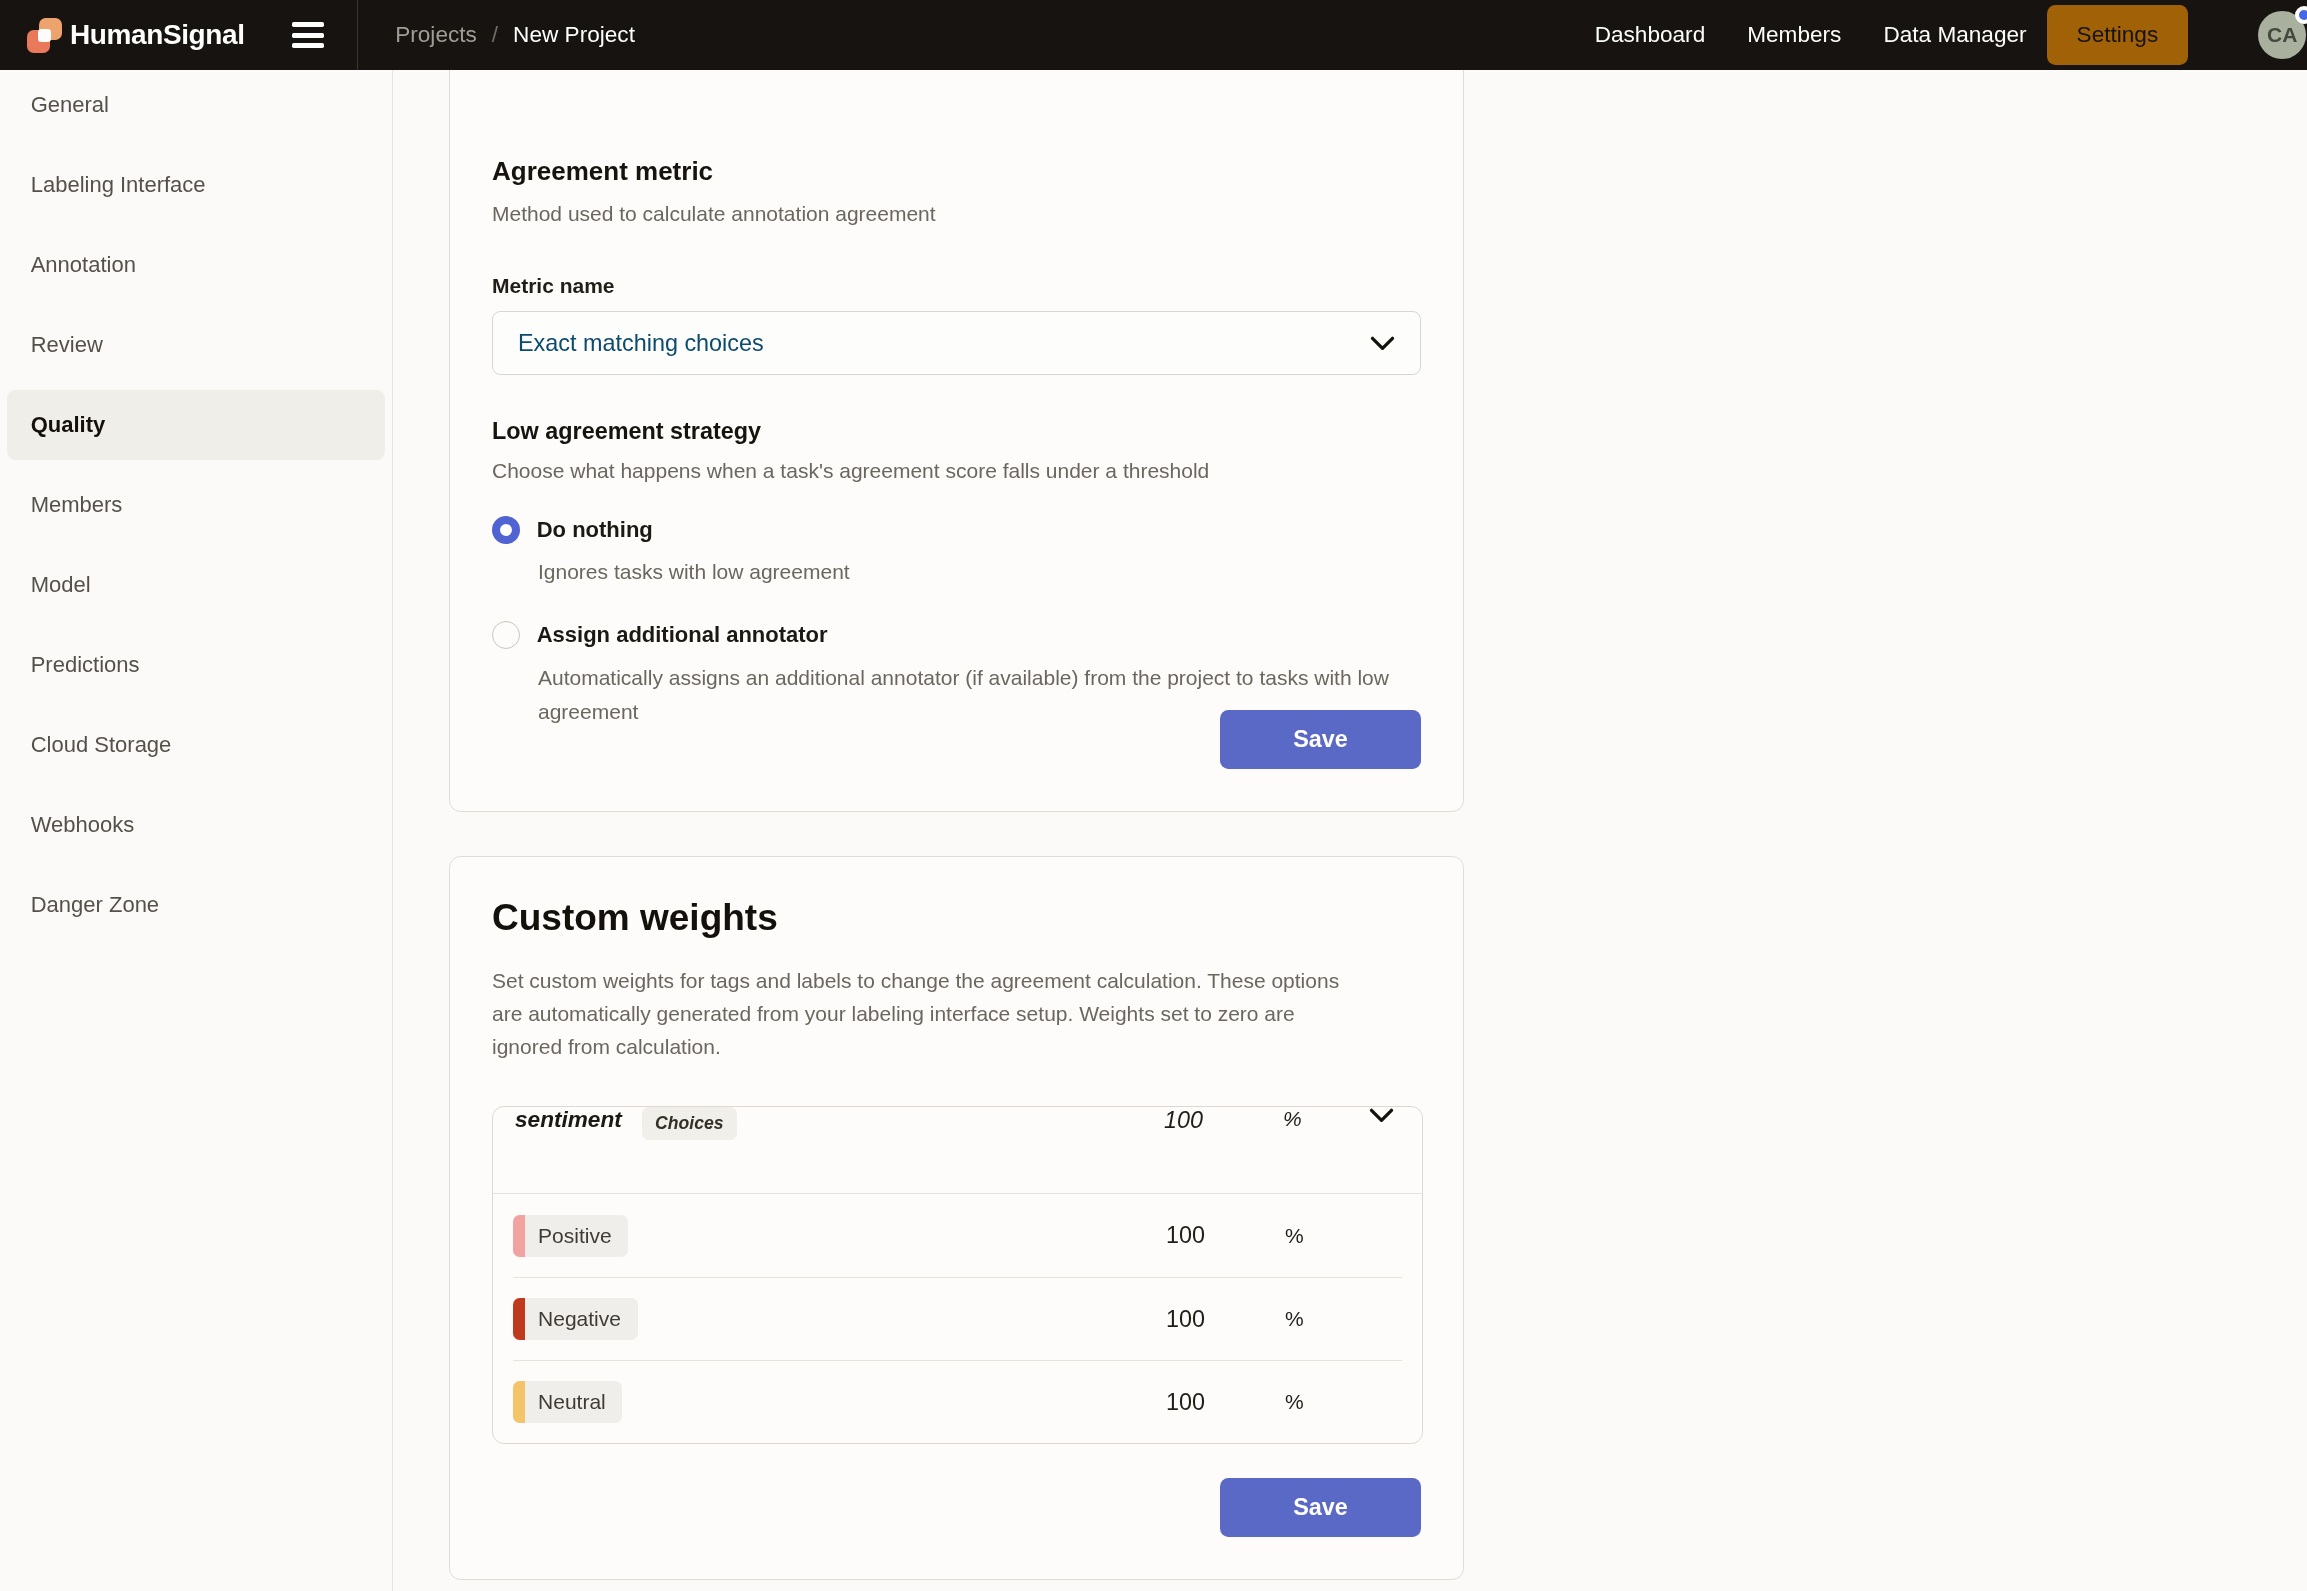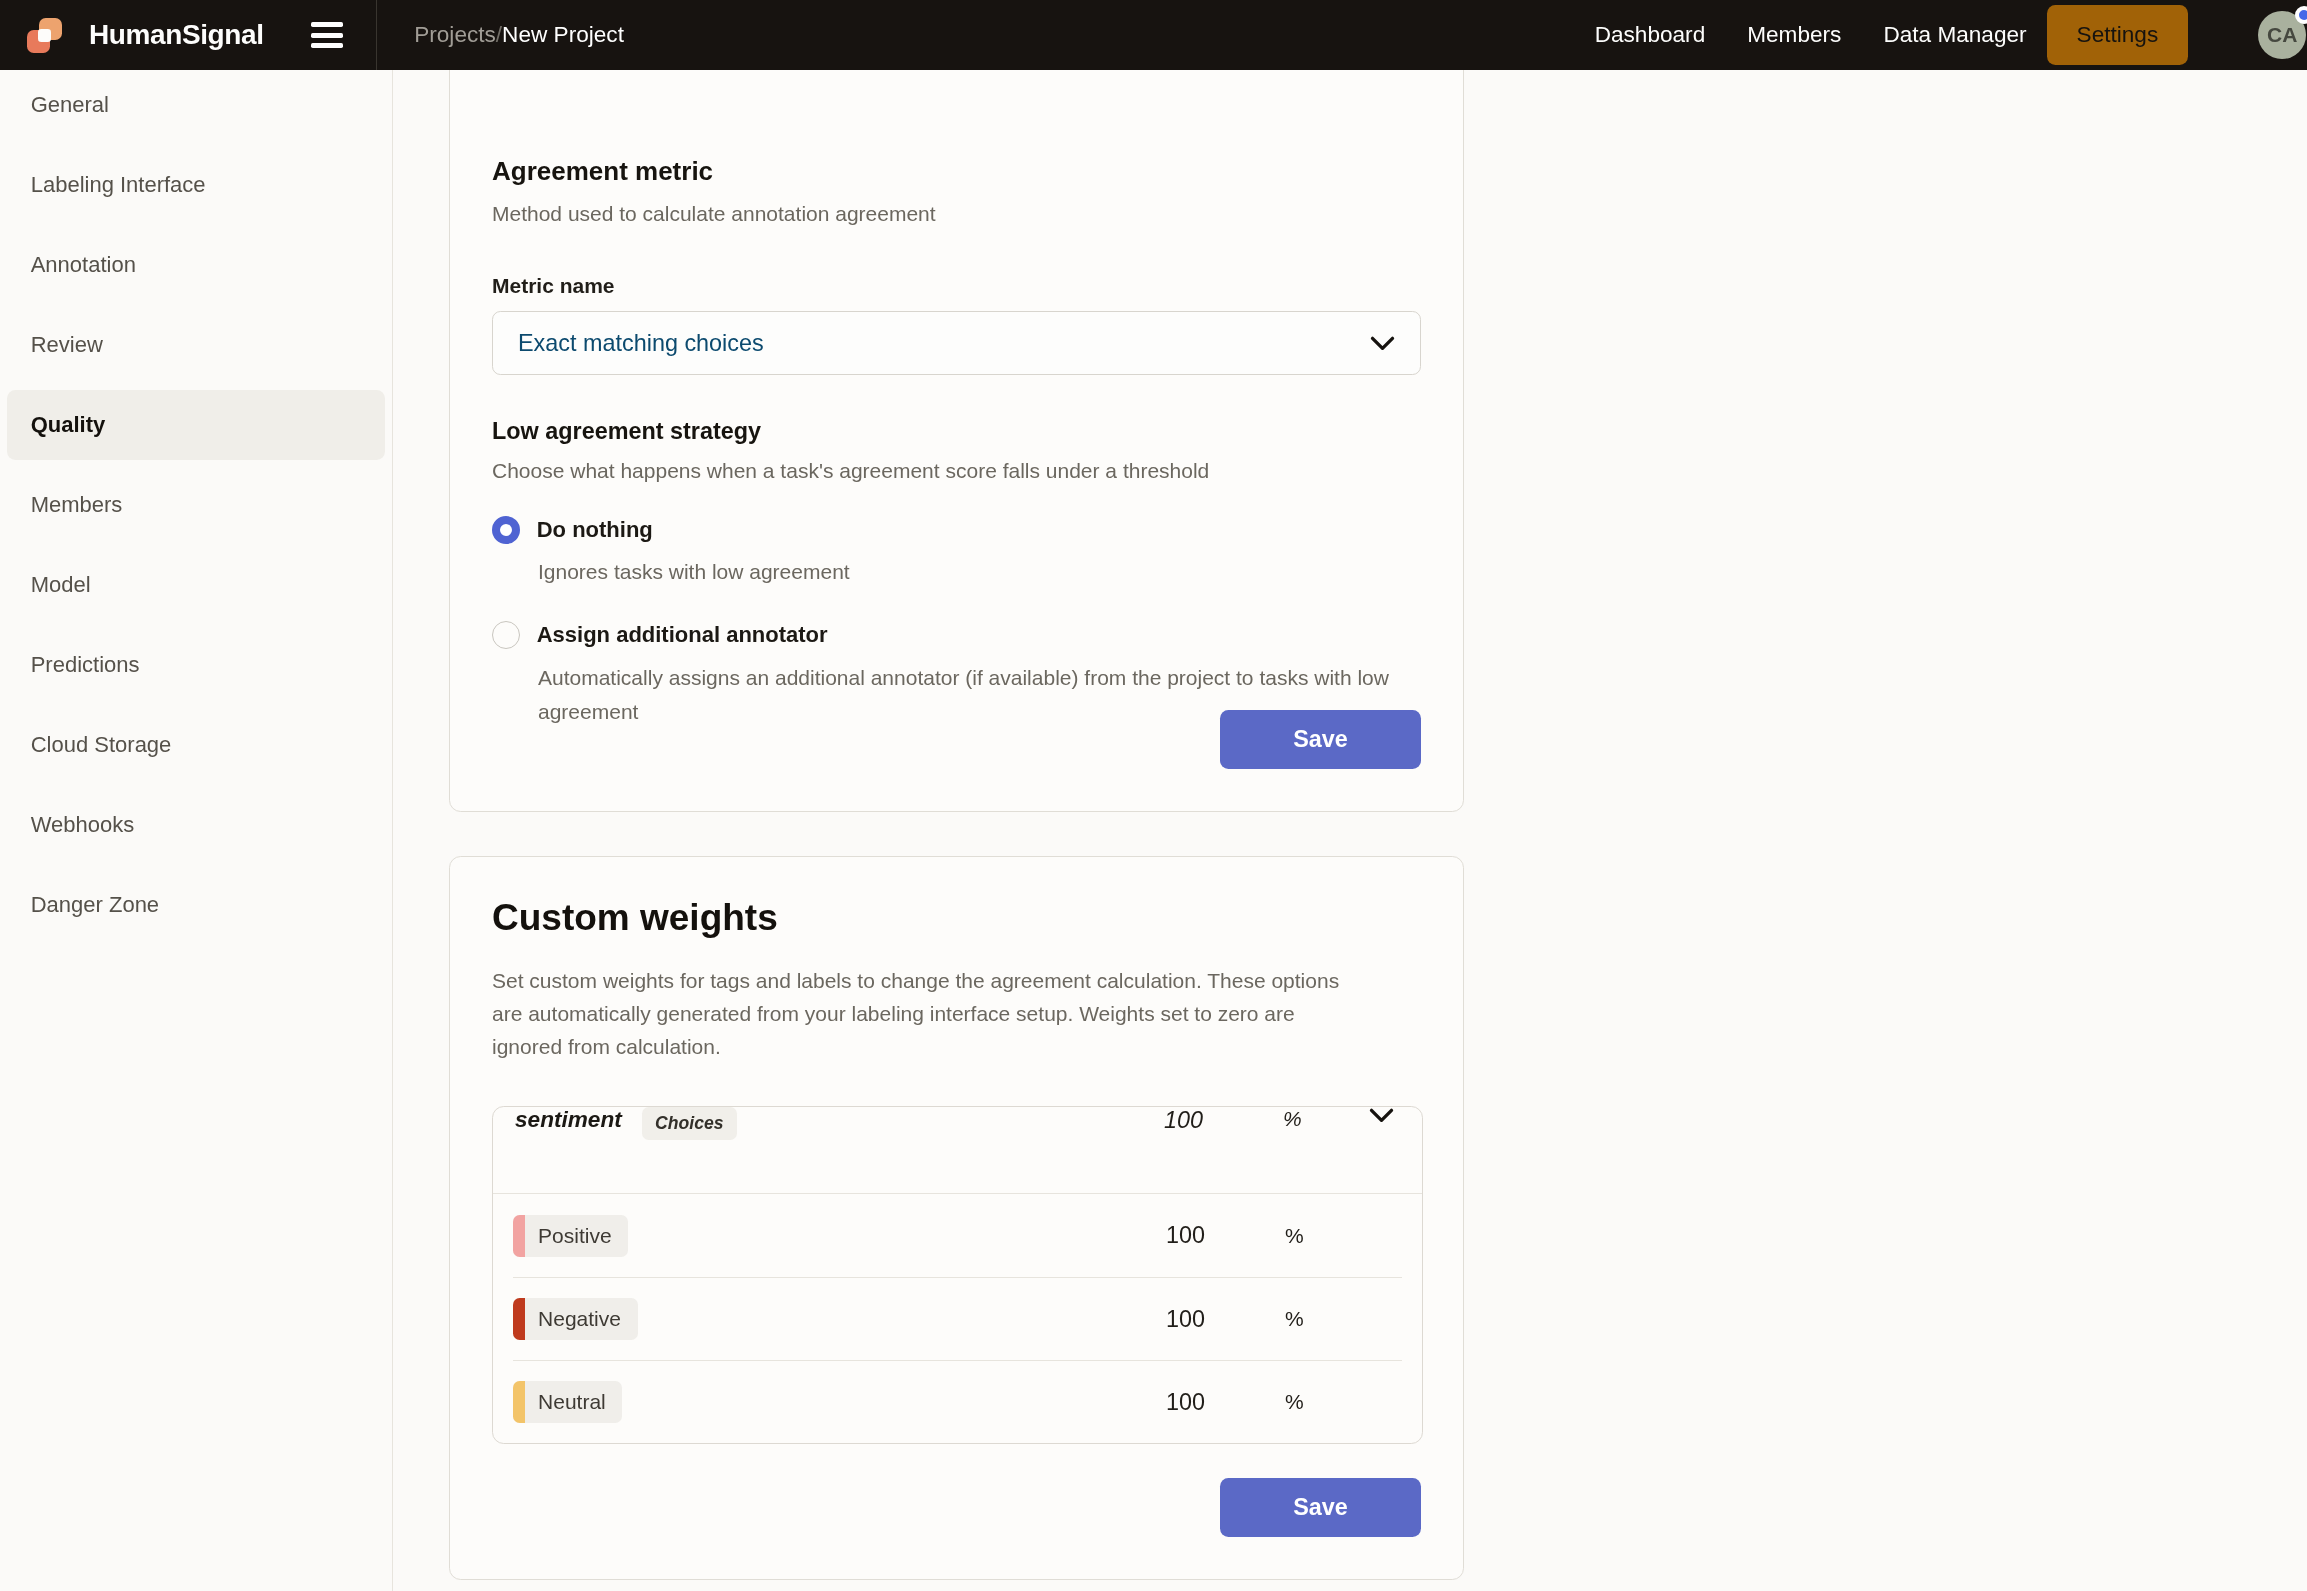--- a/index.html
+++ b/index.html
@@ -8,30 +8,30 @@
     width:2307px; height:1592px; position:relative; overflow:hidden;
     font-family:"Liberation Sans", sans-serif;
     background:#fbfaf8; color:#17140f;
   }
 
   
   .navbar {
     position:absolute; top:0; left:0; width:2307px; height:70px;
     background:#171310; display:flex; align-items:center; color:#fff;
   }
-  .logo { display:flex; align-items:center; gap:27px; margin-left:27px; cursor:pointer; }
+  .logo { display:flex; align-items:center; gap:8px; margin-left:27px; cursor:pointer; }
   .logo-icon { position:relative; width:35px; height:35px; }
   .logo-icon .sq1 { position:absolute; top:0; right:0; width:22.6px; height:22.6px; border-radius:6.7px; background:#eda36e; }
   .logo-icon .sq2 { position:absolute; bottom:0; left:0; width:22.6px; height:22.6px; border-radius:6.7px; background:#e87a5b; }
   .logo-icon .sq3 { position:absolute; top:11px; left:11px; width:13.4px; height:13.4px; border-radius:3.3px; background:#fdfcfa; }
   .logo-text { font-size:28px; font-weight:700; letter-spacing:-0.4px; color:#fdfdfc; }
   .hamburger { margin-left:47px; display:flex; flex-direction:column; gap:5.9px; cursor:pointer; }
   .hamburger span { display:block; width:32px; height:5px; border-radius:1.7px; background:#ffffff; }
   .nav-divider { width:1.7px; height:70px; background:#39352f; margin-left:33px; }
-  .breadcrumb { margin-left:37px; display:flex; align-items:center; font-size:22.6px; }
+  .breadcrumb { margin-left:37px; display:flex; align-items:center; gap:15px; font-size:22.6px; }
   .crumb-root { color:#a19d96; cursor:pointer; }
   .crumb-sep { color:#716d66; }
   .crumb-current { color:#ffffff; font-weight:500; }
   .nav-right { margin-left:auto; display:flex; align-items:center; padding-right:0.8px; }
   .nav-link { font-size:22.6px; font-weight:500; color:#fdfdfc; margin-right:42px; cursor:pointer; }
   .nav-link.last { margin-right:20px; }
   .settings-btn {
     height:60px; padding:0 30px; background:#a16207; color:#16130f;
     border:none; border-radius:8.4px; font-family:inherit; font-size:22.6px; font-weight:500;
     display:flex; align-items:center; margin-right:70px; cursor:pointer;

